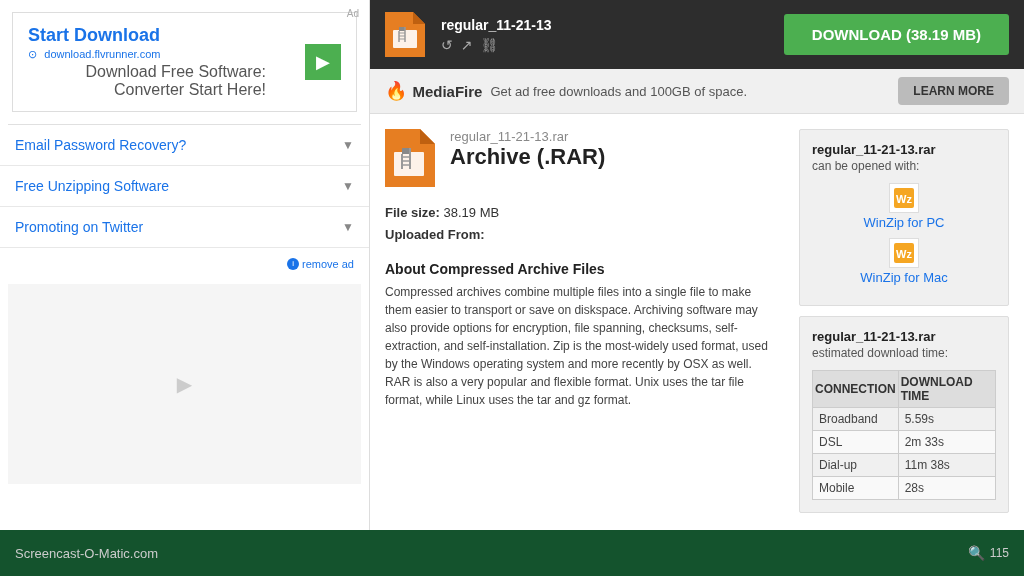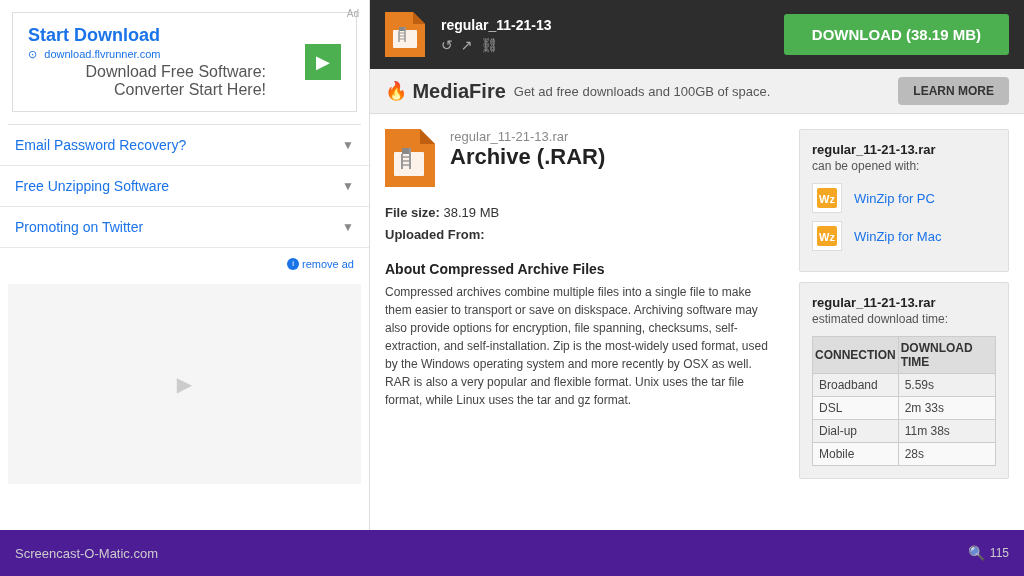--- a/index.html
+++ b/index.html
@@ -209,21 +209,21 @@
     .mf-logo-icon {
       display: flex;
       align-items: center;
       gap: 5px;
     }
     .mf-flame {
       color: #e67e22;
       font-size: 18px;
     }
     .mf-name {
-      font-size: 20px;
+      font-size: 15px;
       font-weight: bold;
       color: #333;
     }
     .mf-tagline {
       color: #555;
       font-size: 13px;
     }
     #learn-more-btn {
       background: #bbb;
       color: #333;
@@ -311,23 +311,24 @@
       margin-bottom: 2px;
     }
     .info-card-subtitle {
       font-size: 12px;
       color: #555;
       margin-bottom: 10px;
     }
     .opener-item {
       display: flex;
       align-items: center;
-      gap: 12px;
+      gap: 2px;
       margin-bottom: 8px;
       cursor: pointer;
+      flex-direction: column;
     }
     .opener-icon {
       width: 30px;
       height: 30px;
       background: #fff;
       border: 1px solid #ddd;
       display: flex;
       align-items: center;
       justify-content: center;
       font-size: 16px;
@@ -353,21 +354,21 @@
       padding: 4px 6px;
       border: 1px solid #ccc;
       color: #444;
     }
     .download-table tr:nth-child(even) td {
       background: #f9f9f9;
     }
 
     
     #bottom-bar {
-      background: #4c1d95;
+      background: #14532d;
       height: 46px;
       display: flex;
       align-items: center;
       padding: 0 15px;
       justify-content: space-between;
     }
     #screencast-label {
       color: #ccc;
       font-size: 13px;
     }

